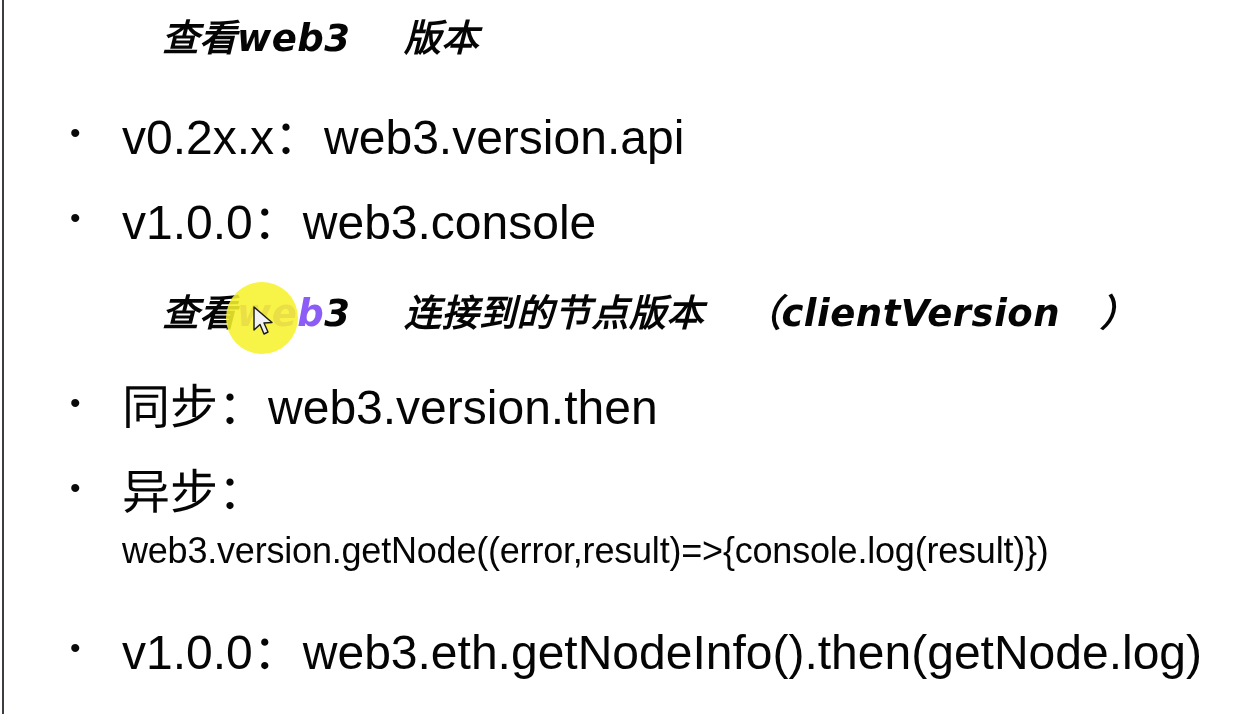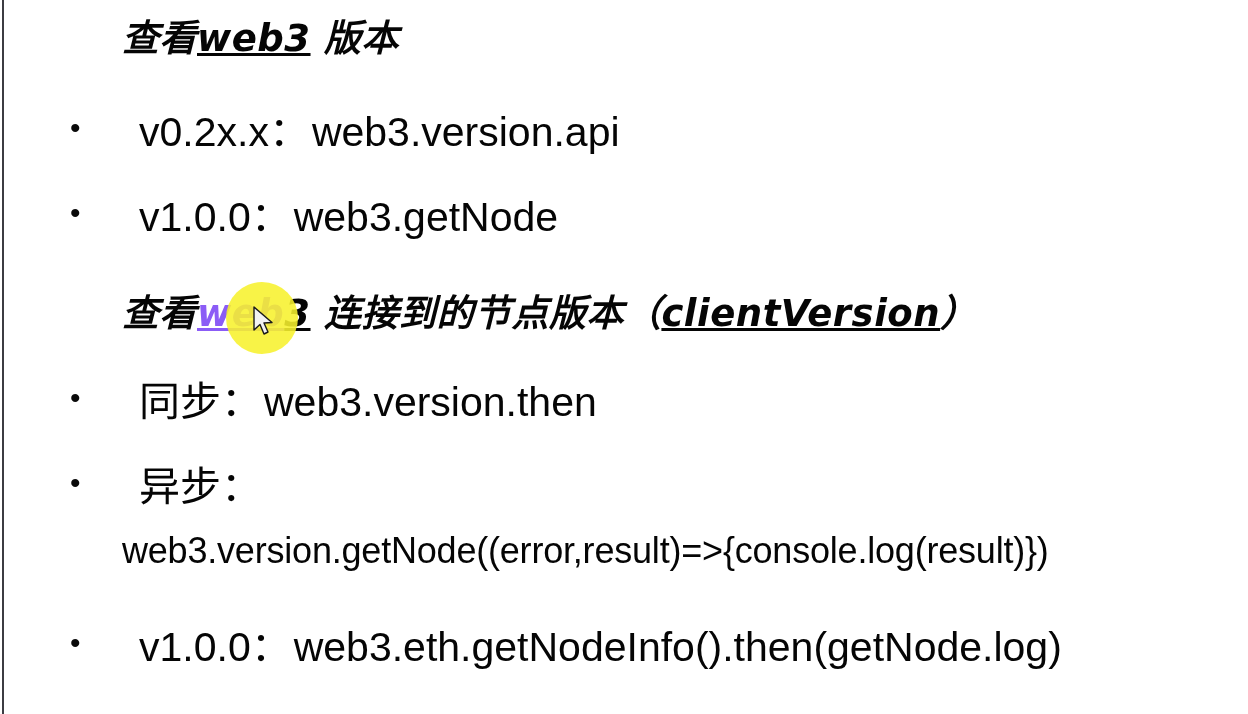--- a/index.html
+++ b/index.html
@@ -42,26 +42,26 @@
     font-style: italic;
     font-weight: 700;
     font-size: 37px;
     letter-spacing: 0.5px;
     padding-left: 122px;
   }
   .heading .cjk {
     font-family: "DejaVu Serif", "Liberation Serif", serif;
     font-style: italic;
     font-weight: 700;
+    margin-left: 40px;
   }
   .heading .latin {
     font-family: "DejaVu Sans", "Liberation Sans", sans-serif;
     font-style: italic;
     font-weight: 700;
-    text-decoration: underline;
   }
   .heading .blue {
     color: #8b5cf6;
   }
 
   
   .bullet-row {
     font-size: 36px;
     font-weight: 400;
     padding-left: 70px;
@@ -70,22 +70,21 @@
     display: inline-block;
     width: 52px;
     font-size: 30px;
     line-height: 1;
     vertical-align: middle;
     color: #0a0a0a;
   }
   .bullet-text {
     display: inline-block;
     vertical-align: middle;
-    font-size: 41px;
-    margin-left: 17px;
+    font-size: 48px;
   }
   .bullet-text .cjk {
     font-family: "DejaVu Sans", "Liberation Sans", sans-serif;
   }
   .bullet-text .sep {
     letter-spacing: 2px;
   }
 
   
   .code-row {
@@ -127,21 +126,21 @@
 
   <div class="line heading" style="top:8px;">
     <span class="cjk">查看</span><span class="latin">web3</span><span class="cjk"> 版本</span>
   </div>
 
   <div class="line bullet-row" style="top:98px;">
     <span class="bullet-dot">•</span><span class="bullet-text"><span>v0.2x.x</span><span class="cjk sep">：</span><span>web3.version.api</span></span>
   </div>
 
   <div class="line bullet-row" style="top:183px;">
-    <span class="bullet-dot">•</span><span class="bullet-text"><span>v1.0.0</span><span class="cjk sep">：</span><span>web3.getNode</span></span>
+    <span class="bullet-dot">•</span><span class="bullet-text"><span>v1.0.0</span><span class="cjk sep">：</span><span>web3.console</span></span>
   </div>
 
   <div class="line heading" style="top:283px;">
     <span class="cjk">查看</span><span class="latin blue">web</span><span class="latin">3</span><span class="cjk"> 连接到的节点版本</span><span class="cjk">（</span><span class="latin">clientVersion</span><span class="cjk">）</span>
   </div>
 
   <div class="line bullet-row" style="top:368px;">
     <span class="bullet-dot">•</span><span class="bullet-text"><span class="cjk">同步</span><span class="cjk sep">：</span><span>web3.version.then</span></span>
   </div>
 

